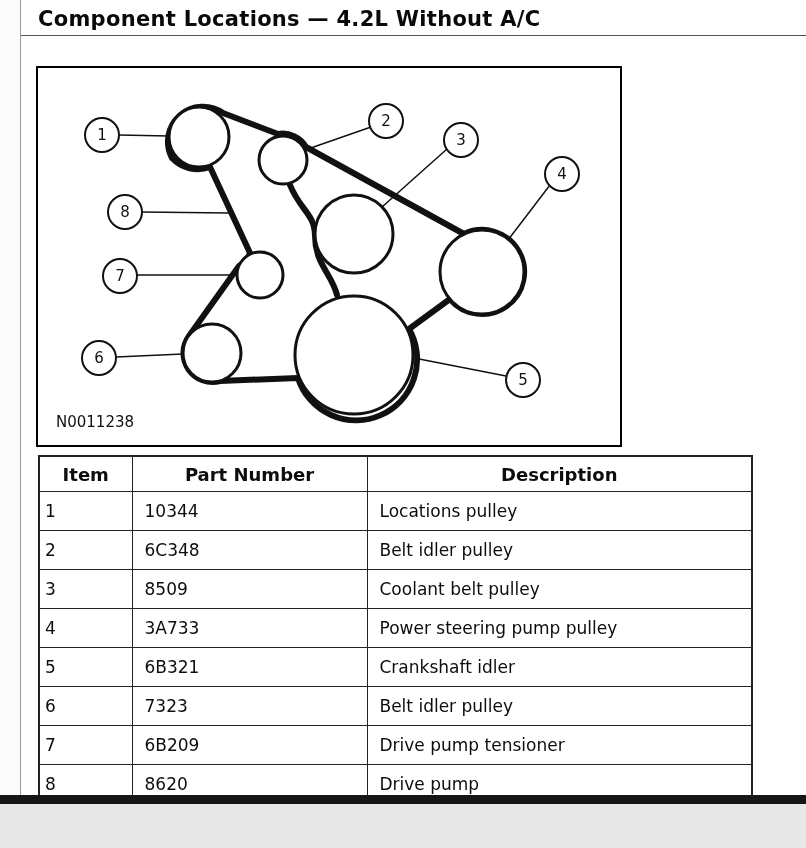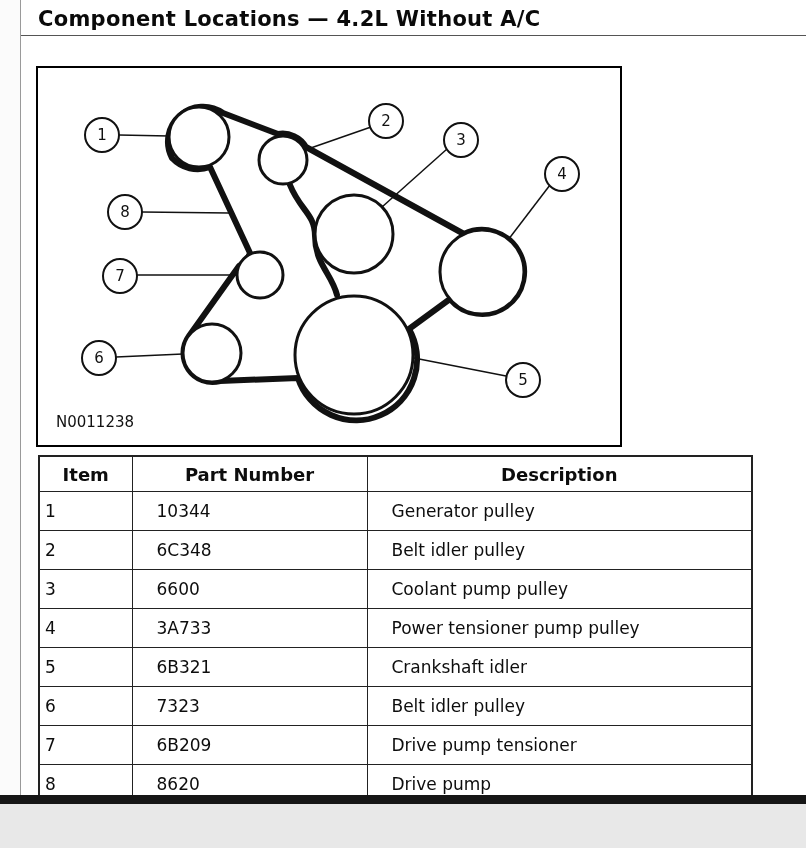--- a/index.html
+++ b/index.html
@@ -34,21 +34,21 @@
     border-collapse:collapse;table-layout:fixed;
     border:2px solid #222;background:#fff;
   }
   table.parts th, table.parts td{
     border:1px solid #222;color:#0d0d0d;vertical-align:middle;
   }
   table.parts th{
     font-size:18px;font-weight:bold;text-align:center;height:34px;padding:0 0;
   }
   table.parts td{
-    font-size:17px;font-weight:normal;text-align:left;height:38px;padding:0 24px;
+    font-size:17px;font-weight:normal;text-align:left;height:38px;padding:0 12px;
   }
   table.parts td.item-col{padding:0 4px 0 5px;}
   .bottom-bar{
     position:absolute;left:0;right:0;bottom:0;height:9px;background:#161616;
   }
 </style>
 </head>
 <body>
 
 <div class="page">
@@ -140,36 +140,36 @@
       <tr>
         <th>Item</th>
         <th>Part Number</th>
         <th>Description</th>
       </tr>
     </thead>
     <tbody>
       <tr>
         <td class="item-col">1</td>
         <td>10344</td>
-        <td>Generator pulley</td>
+        <td>Locations pulley</td>
       </tr>
       <tr>
         <td class="item-col">2</td>
         <td>6C348</td>
         <td>Belt idler pulley</td>
       </tr>
       <tr>
         <td class="item-col">3</td>
-        <td>6600</td>
-        <td>Coolant pump pulley</td>
+        <td>8509</td>
+        <td>Coolant belt pulley</td>
       </tr>
       <tr>
         <td class="item-col">4</td>
         <td>3A733</td>
-        <td>Power tensioner pump pulley</td>
+        <td>Power steering pump pulley</td>
       </tr>
       <tr>
         <td class="item-col">5</td>
         <td>6B321</td>
         <td>Crankshaft idler</td>
       </tr>
       <tr>
         <td class="item-col">6</td>
         <td>7323</td>
         <td>Belt idler pulley</td>

